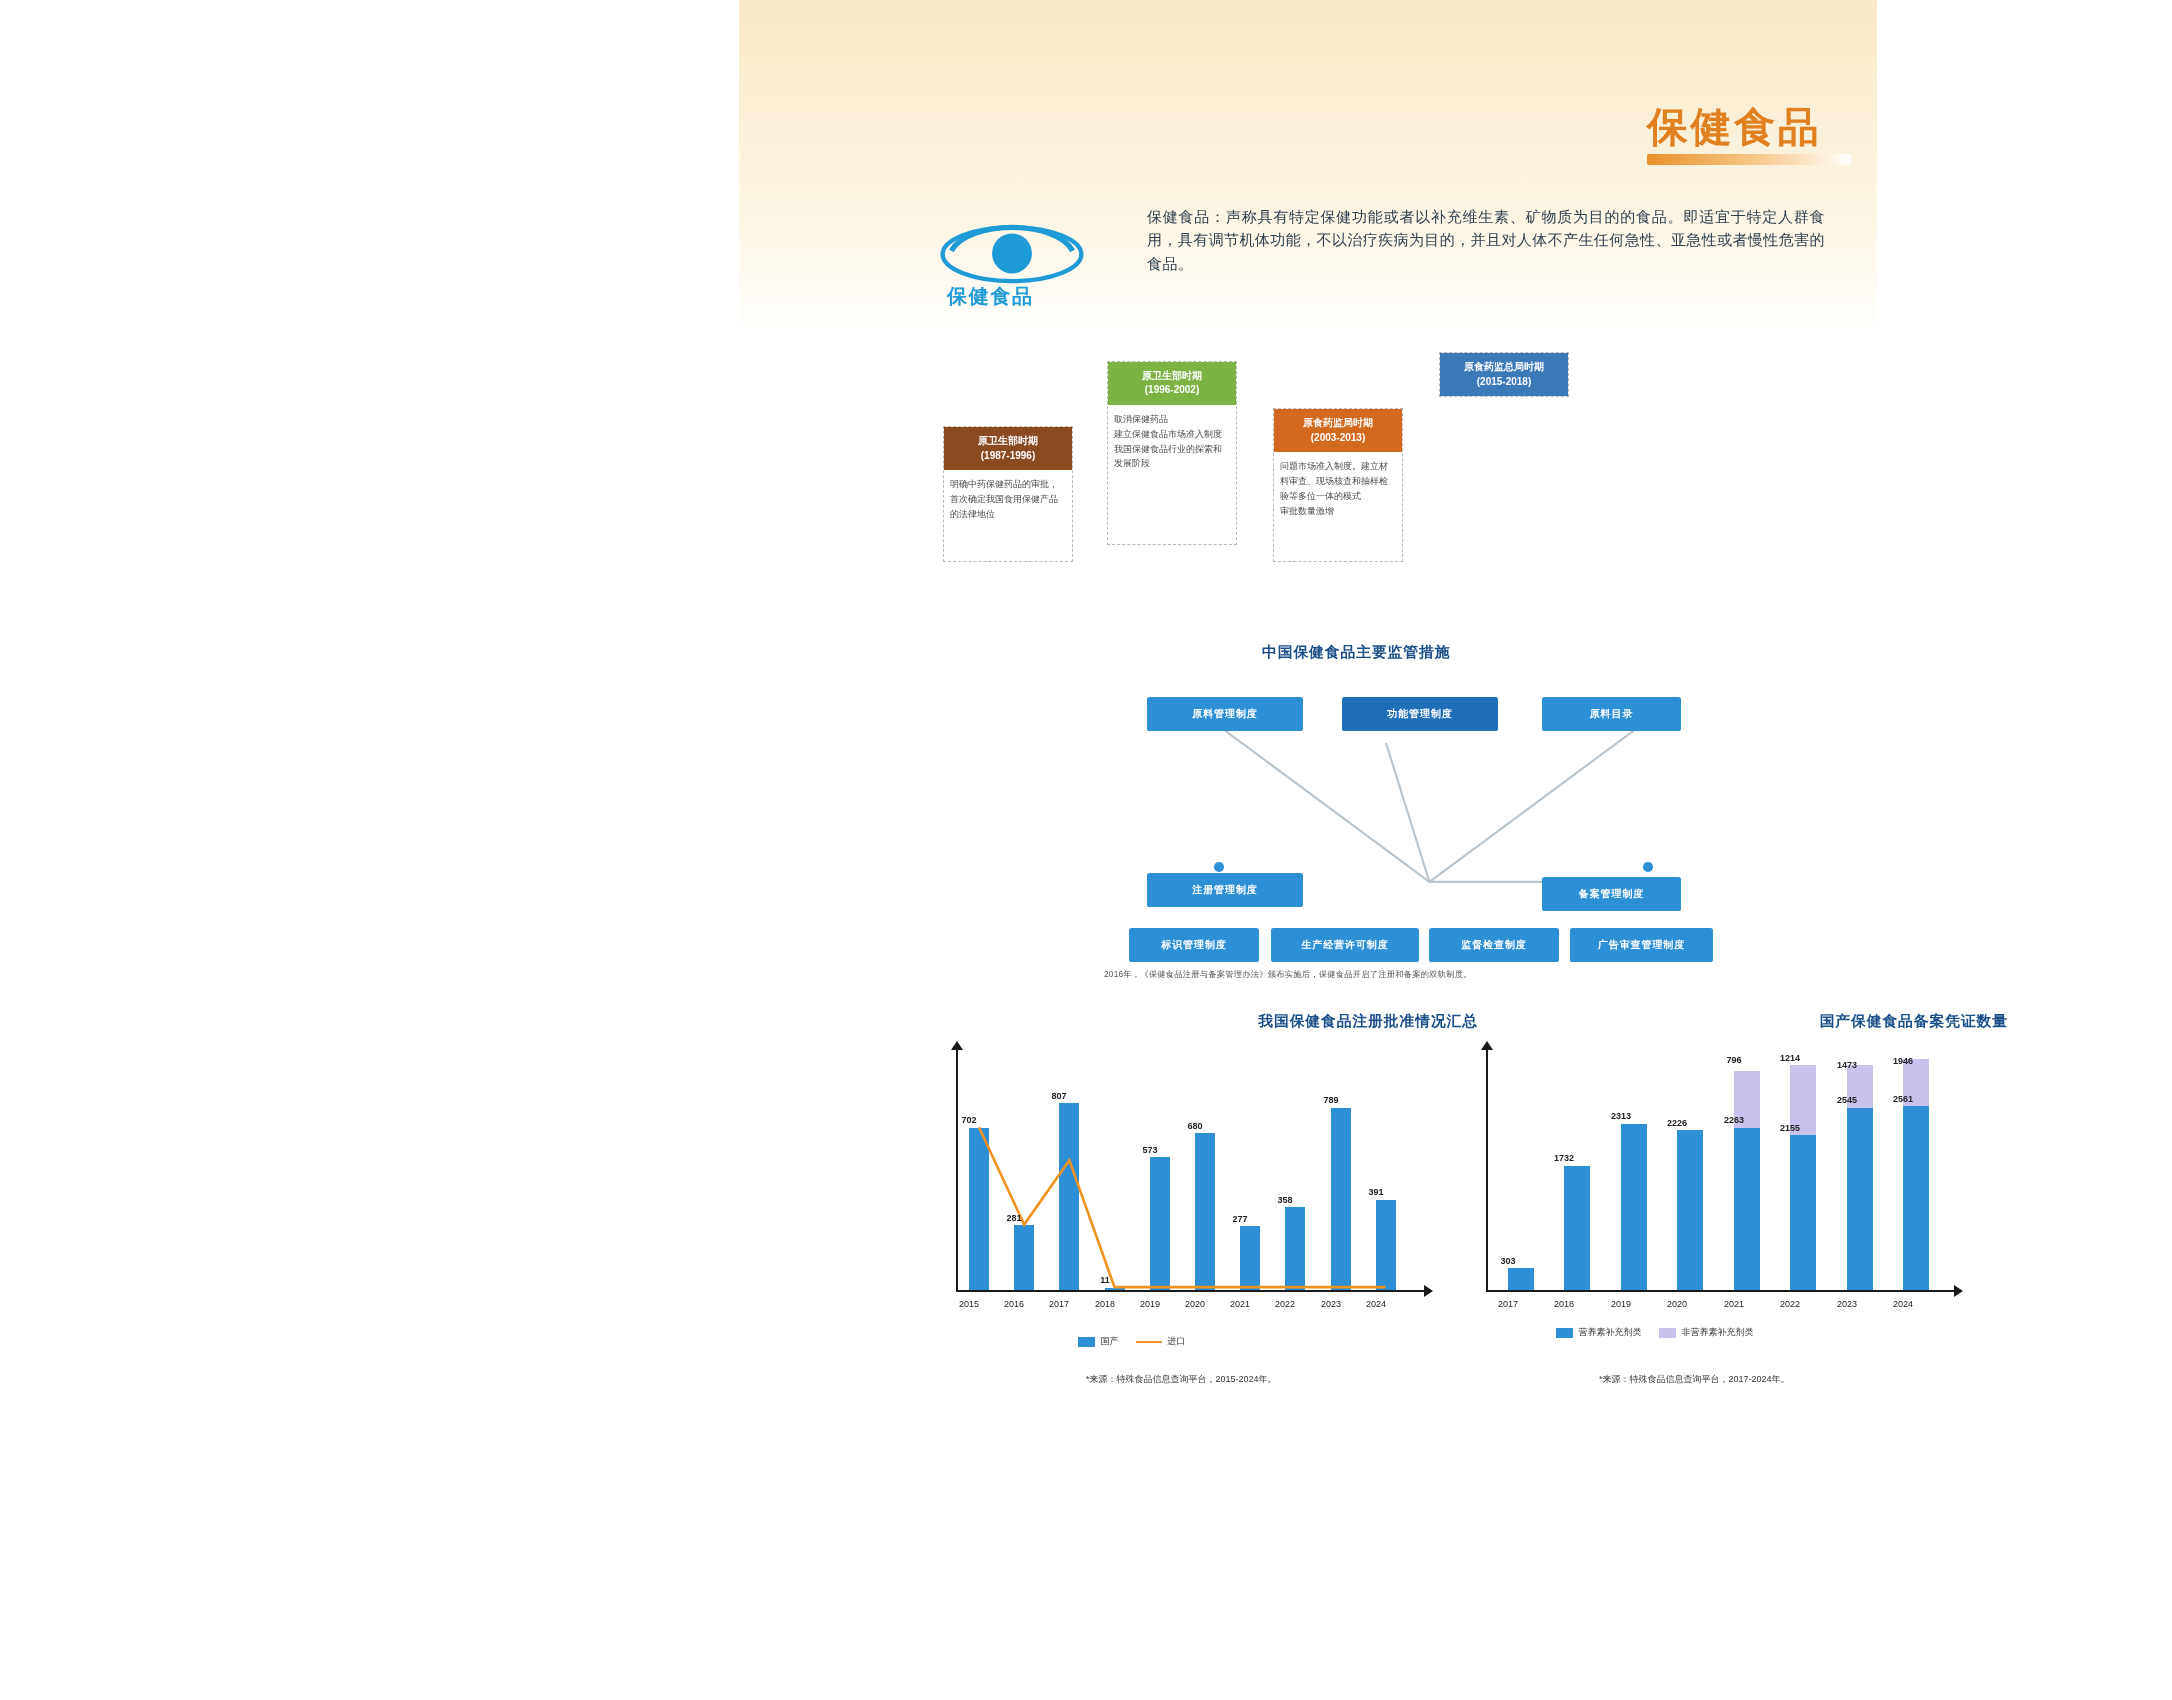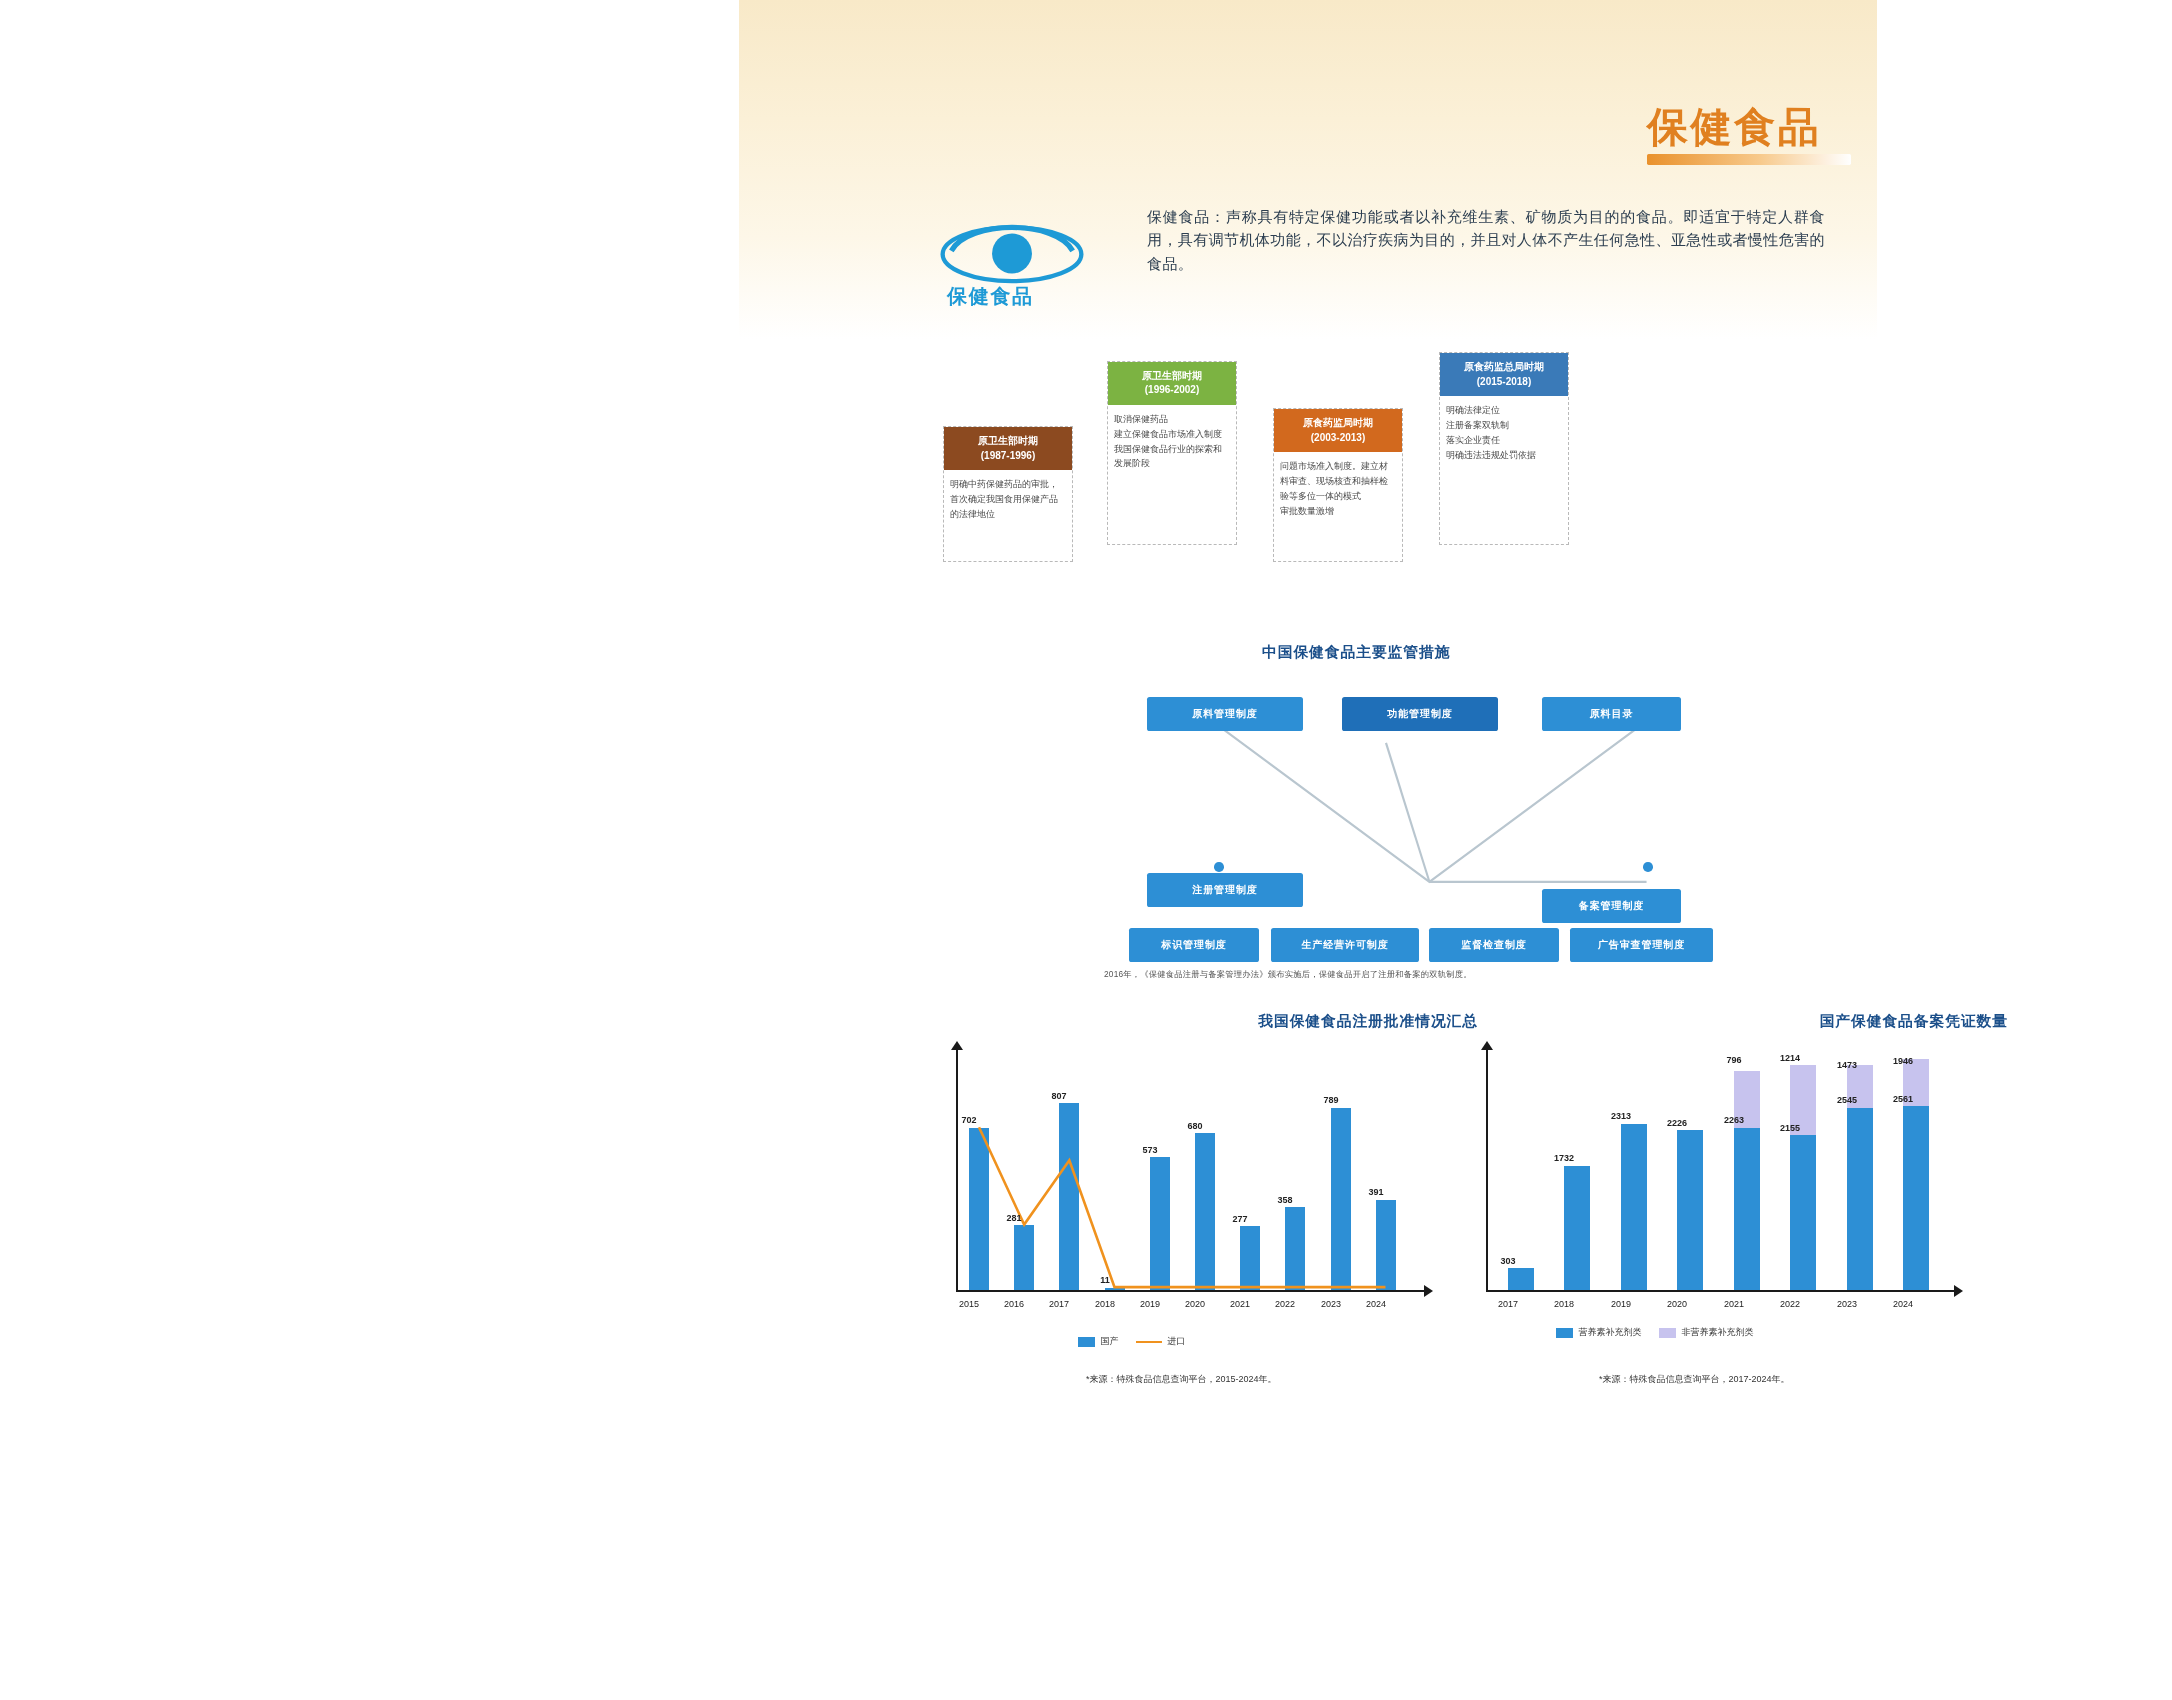--- a/index.html
+++ b/index.html
@@ -107,24 +107,20 @@
 审批数量激增</div>
       </div>
     </div>
 
     <div class="tl-card" style="left:496px;top:0px;">
       <div class="tl-box">
         <div class="tl-head" style="background:#3a7ab8;">
           <span>原食药监总局时期</span><br>
           <span>(2015-2018)</span>
         </div>
-        <div class="tl-body" style="height:148px;white-space:pre-line;">明确法律定位
-注册备案双轨制
-落实企业责任
-明确违法违规处罚依据</div>
       </div>
     </div>
 
   </div>
 
   <div class="reg-title">中国保健食品主要监管措施</div>
 
   <div class="reg-wrap">
     <svg style="position:absolute;left:0;top:0;width:626px;height:304px;" viewBox="0 0 1440 700" width="626" height="304">
       <polyline points="290,120 790,490 1290,120" fill="none" stroke="#b9c6cf" stroke-width="5"></polyline>
@@ -133,21 +129,21 @@
     </svg>
 
     <div class="chip" style="left:61px;top:28px;width:156px;height:34px;">原料管理制度</div>
     <div class="chip chip-dark" style="left:256px;top:28px;width:156px;height:34px;">功能管理制度</div>
     <div class="chip" style="left:456px;top:28px;width:139px;height:34px;">原料目录</div>
 
     <div class="node-dot" style="left:128px;top:193px;"></div>
     <div class="node-dot" style="left:557px;top:193px;"></div>
 
     <div class="chip" style="left:61px;top:204px;width:156px;height:34px;">注册管理制度</div>
-    <div class="chip" style="left:456px;top:220px;width:139px;height:34px;">备案管理制度</div>
+    <div class="chip" style="left:456px;top:208px;width:139px;height:34px;">备案管理制度</div>
 
     <div class="chip" style="left:43px;top:259px;width:130px;height:34px;">标识管理制度</div>
     <div class="chip" style="left:185px;top:259px;width:148px;height:34px;">生产经营许可制度</div>
     <div class="chip" style="left:343px;top:259px;width:130px;height:34px;">监督检查制度</div>
     <div class="chip" style="left:484px;top:259px;width:143px;height:34px;">广告审查管理制度</div>
   </div>
 
   <div class="reg-note">2016年，《保健食品注册与备案管理办法》颁布实施后，保健食品开启了注册和备案的双轨制度。</div>
 
   <div class="chart-card" style="left:904px;">

